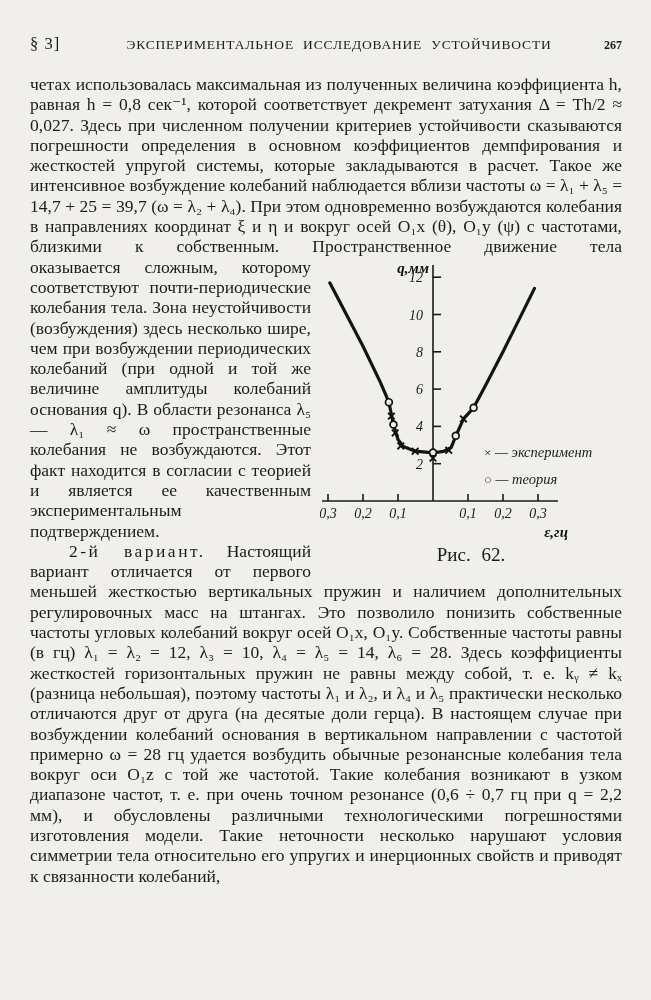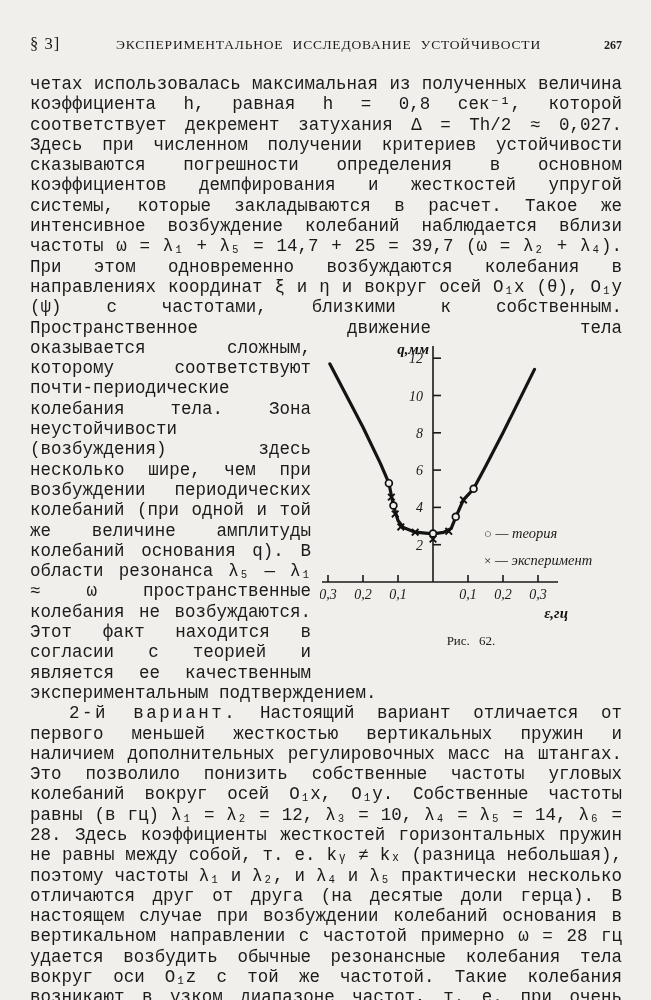--- a/index.html
+++ b/index.html
@@ -9,26 +9,26 @@
     background:#f0efeb;
     color:#1b1b1b;
     font-family:"Liberation Serif","DejaVu Serif",serif;
     overflow:hidden;
   }
   .page{padding:34px 29px 0 30px;}
 
   
   .runhead{display:flex;align-items:baseline;margin:0 0 20px 0;}
   .runhead .sec{width:86px;font-size:16.5px;letter-spacing:1px;}
-  .runhead .title{flex:1;text-align:left;font-size:13.5px;letter-spacing:.8px;word-spacing:5px;white-space:nowrap;}
+  .runhead .title{flex:1;text-align:center;font-size:13.5px;letter-spacing:.8px;word-spacing:5px;white-space:nowrap;}
   .runhead .pn{width:60px;text-align:right;font-size:12px;font-weight:bold;}
 
   
   .bodytext{font-size:17.5px;line-height:20.3px;text-align:justify;}
-  .bodytext p{margin:0;font-family:Liberation Mono, monospace;}
+  .bodytext p{margin:0;}
   p.cont{text-align-last:justify;}
   .p3{text-indent:27px;}
   .sperr{letter-spacing:2.5px;margin-left:12px;}
 
   
   .textflow{overflow:visible;}
   .fig{
     float:right;
     width:302px;
     margin:2px 0 16px 9px;
@@ -40,21 +40,21 @@
   .xmark{stroke:#101010;stroke-width:1.9;}
   .omark{fill:#f0efeb;stroke:#101010;stroke-width:1.7;}
   .ticklabel{font:italic 14px "Liberation Serif",serif;fill:#1b1b1b;}
   .axtitle{font:italic bold 15px "Liberation Serif",serif;fill:#111;}
 
   .legend{
     position:absolute;left:164px;top:180px;
     font-style:italic;font-size:14.5px;line-height:26px;white-space:nowrap;
   }
   .legend .mk{font-style:normal;font-size:13px;}
-  .figcap{text-align:center;font-size:13px;word-spacing:6px;margin-top:5px;}
+  .figcap{text-align:center;font-size:19px;word-spacing:6px;}
 </style>
 </head>
 <body>
 
 <div class="page">
 
   <div class="runhead">
     <span class="sec">§ 3]</span>
     <span class="title">ЭКСПЕРИМЕНТАЛЬНОЕ ИССЛЕДОВАНИЕ УСТОЙЧИВОСТИ</span>
     <span class="pn">267</span>
@@ -112,28 +112,28 @@
             <line x1="140.14999999999998" y1="156.64" x2="146.75" y2="163.24" class="xmark"></line>
             <line x1="140.14999999999998" y1="163.24" x2="146.75" y2="156.64" class="xmark"></line>
             <circle cx="68.9" cy="143.15500000000003" r="3.4" class="omark"></circle>
             <circle cx="73.44999999999999" cy="165.53500000000003" r="3.4" class="omark"></circle>
             <circle cx="113" cy="193.51" r="3.4" class="omark"></circle>
             <circle cx="135.75" cy="176.72500000000002" r="3.4" class="omark"></circle>
             <circle cx="153.6" cy="148.75" r="3.4" class="omark"></circle>
           </svg>
         <div class="legend">
           <div>
+            <span class="mk">×</span>
+            <span>—</span>
+            <span>эксперимент</span>
+          </div>
+          <div>
             <span class="mk">○</span>
             <span>—</span>
             <span>теория</span>
-          </div>
-          <div>
-            <span class="mk">×</span>
-            <span>—</span>
-            <span>эксперимент</span>
           </div>
         </div>
         <div class="figcap">Рис. 62.</div>
       </div>
 
       <p>оказывается сложным, которому соответствуют почти-периодические колебания тела. Зона неустойчивости (возбуждения) здесь несколько шире, чем при возбуждении периодических колебаний (при одной и той же величине амплитуды колебаний основания q). В области резонанса λ₅ — λ₁ ≈ ω пространственные колебания не возбуждаются. Этот факт находится в согласии с теорией и является ее качественным экспериментальным подтверждением.</p>
 
       <p class="p3"><span class="sperr">2-й вариант.</span> <span>Настоящий вариант отличается от первого меньшей жесткостью вертикальных пружин и наличием дополнительных регулировочных масс на штангах. Это позволило понизить собственные частоты угловых колебаний вокруг осей O₁x, O₁y. Собственные частоты равны (в гц) λ₁ = λ₂ = 12, λ₃ = 10, λ₄ = λ₅ = 14, λ₆ = 28. Здесь коэффициенты жесткостей горизонтальных пружин не равны между собой, т. е. kᵧ ≠ kₓ (разница небольшая), поэтому частоты λ₁ и λ₂, и λ₄ и λ₅ практически несколько отличаются друг от друга (на десятые доли герца). В настоящем случае при возбуждении колебаний основания в вертикальном направлении с частотой примерно ω = 28 гц удается возбудить обычные резонансные колебания тела вокруг оси O₁z с той же частотой. Такие колебания возникают в узком диапазоне частот, т. е. при очень точном резонансе (0,6 ÷ 0,7 гц при q = 2,2 мм), и обусловлены различными технологическими погрешностями изготовления модели. Такие неточности несколько нарушают условия симметрии тела относительно его упругих и инерционных свойств и приводят к связанности колебаний,</span></p>
 
     </div>

